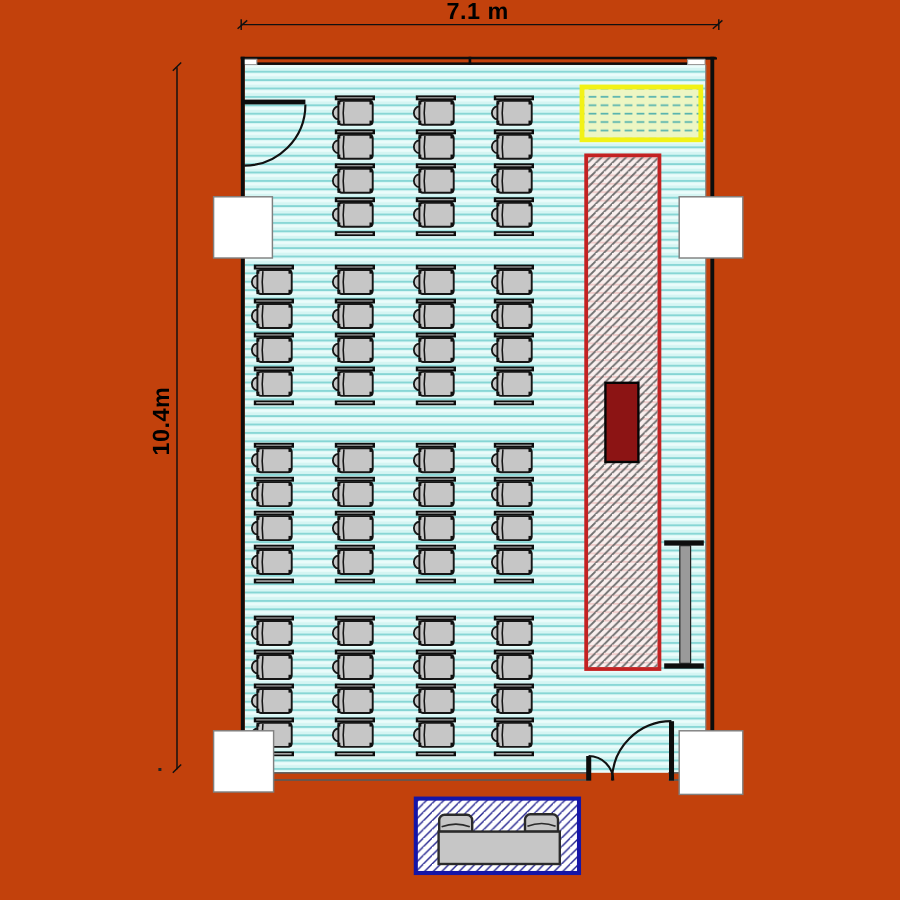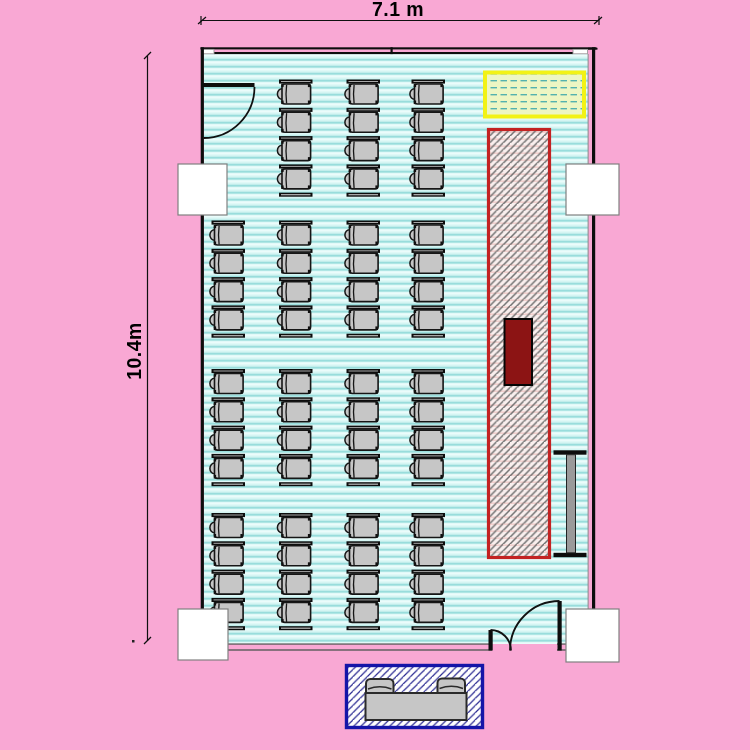--- a/index.html
+++ b/index.html
@@ -1,16 +1,16 @@
 <!DOCTYPE html>
 <html><head>
 <meta charset="utf-8">
 <style>
   html,body { margin:0; padding:0; background:#ffffff; }
-  #plan { position:relative; width:750px; height:750px; background:#f9a8d4;
+  #plan { position:relative; width:750px; height:750px; background:#c2410c;
           font-family:"Liberation Sans", sans-serif; }
 </style>
 </head>
 <body>
 <div id="plan">
 <svg width="750" height="750" viewBox="0 0 750 750" xmlns="http://www.w3.org/2000/svg">
 <defs>
   <pattern id="floorHatch" width="7" height="7" patternUnits="userSpaceOnUse" patternTransform="translate(0,4.5)">
     <rect width="7" height="7" fill="#d5f5f3"></rect>
     <rect y="0.8" width="7" height="2.2" fill="#ebfcfb"></rect>

